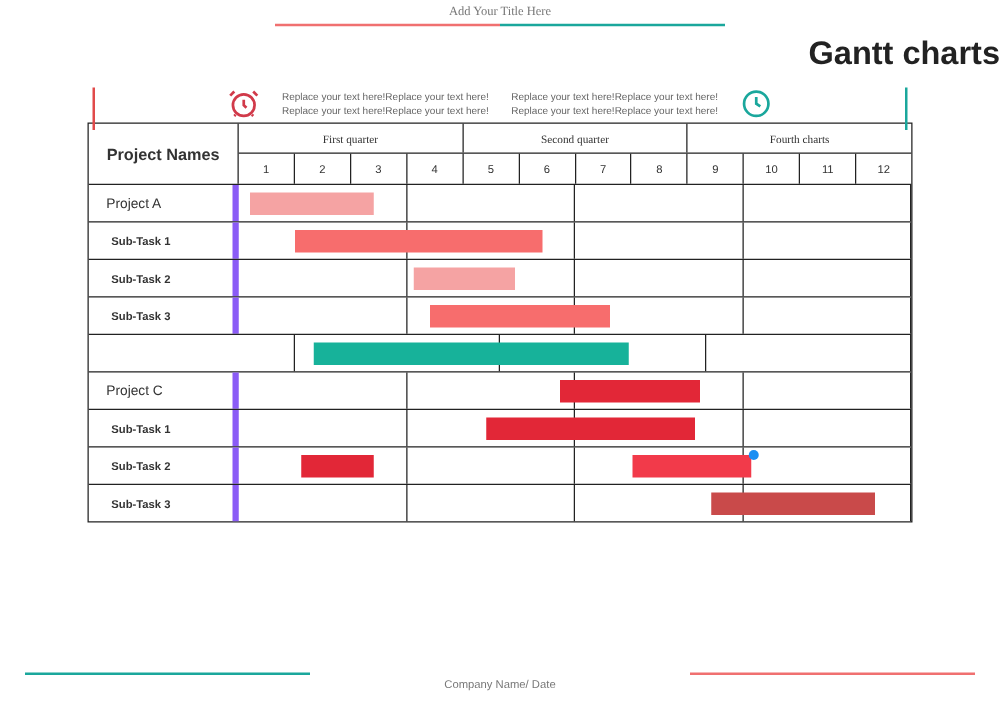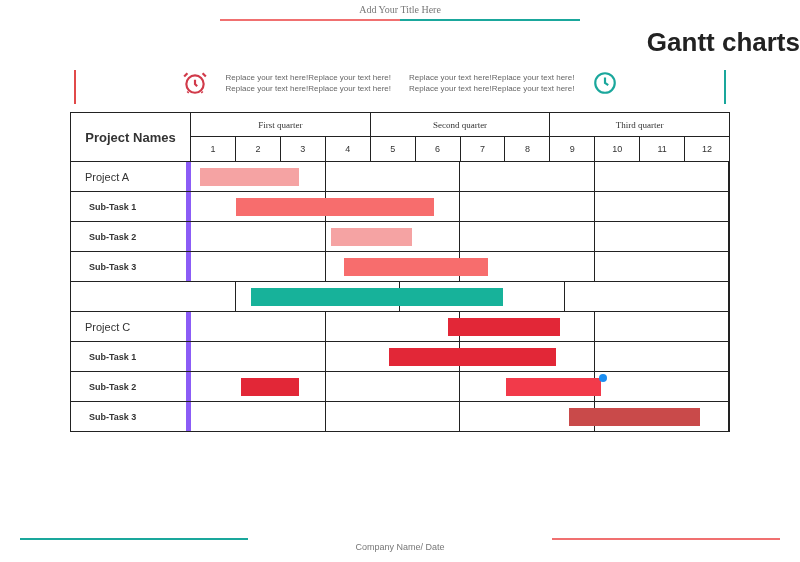--- a/index.html
+++ b/index.html
@@ -1,21 +1,21 @@
 <!DOCTYPE html>
 <html><head>
   <meta charset="utf-8">
   <style>
     * { margin:0; padding:0; box-sizing:border-box; }
     body { width:800px; height:562px; font-family:Arial,Helvetica,sans-serif; background:#fff; color:#333; position:relative; }
     .top-title-area { text-align:center; padding-top:4px; }
     .small-title { font-size:10px; color:#777;font-family:Liberation Serif, serif; }
     .divider-top { height:2px; width:360px; margin:4px auto 0; background:linear-gradient(to right,#f07070 0%,#f07070 50%,#1aa79c 50%,#1aa79c 100%); }
     .main-title { text-align:right; font-size:26px; font-weight:700; margin-top:6px; color:#222; }
-    .info-row { display:flex; align-items:center; justify-content:center; gap:18px; margin:12px auto 16px; width:640px; position:relative; }
+    .info-row { display:flex; align-items:center; justify-content:center; gap:18px; margin:12px auto 2px; width:640px; position:relative; }
     .vbar-left, .vbar-right { width:2px; height:34px; position:absolute; top:0; }
     .vbar-left { left:-6px; background:#e14a4a; }
     .vbar-right { right:-6px; background:#1aa79c; }
     .info-text { font-size:8px; color:#666; line-height:1.4; }
     .info-col { display:flex; flex-direction:column; }
     .clock-icon svg { display:block; }
     .table-wrap { width:660px; margin:0 auto; border:1px solid #222; }
     .hdr-row { display:flex; }
     .names-hdr { width:120px; border-right:1px solid #222; display:flex; align-items:center; justify-content:center; font-weight:700; font-size:13px; text-align:center; padding:4px; height:48px; }
     .quarters { flex:1; display:flex; flex-direction:column; }
@@ -75,21 +75,21 @@
   <div class="vbar-right"></div>
 </div>
 
 <div class="table-wrap">
   <div class="hdr-row">
     <div class="names-hdr">Project Names</div>
     <div class="quarters">
       <div class="q-labels" id="q-labels">
           <div class="q-label">First quarter</div>
           <div class="q-label">Second quarter</div>
-          <div class="q-label">Third quarter</div>
+          <div class="q-label">Fourth charts</div>
         </div>
       <div class="months" id="months">
           <div class="month">1</div>
           <div class="month">2</div>
           <div class="month">3</div>
           <div class="month">4</div>
           <div class="month">5</div>
           <div class="month">6</div>
           <div class="month">7</div>
           <div class="month">8</div>

